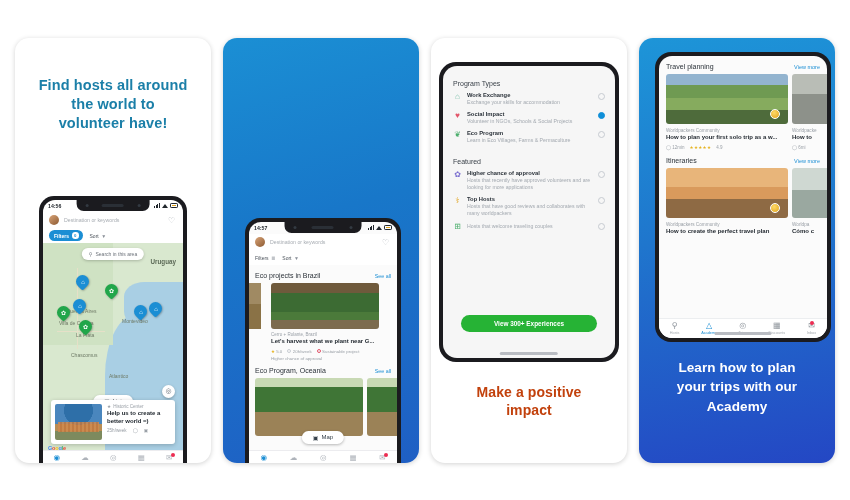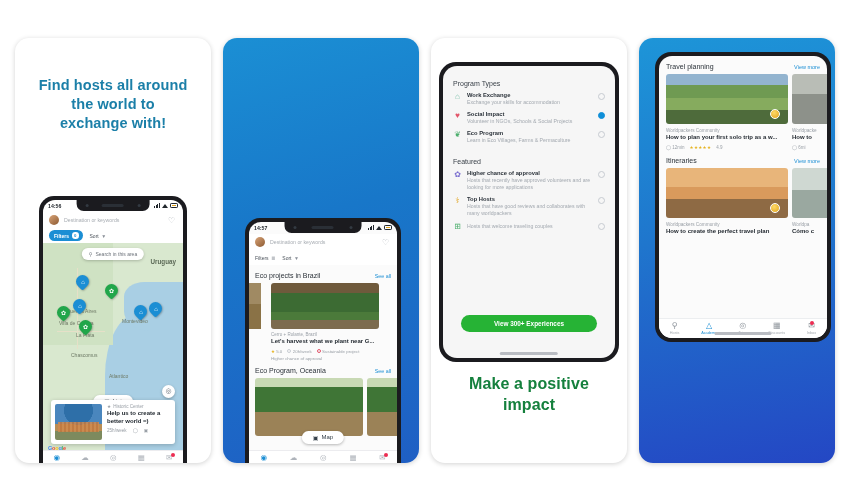--- a/index.html
+++ b/index.html
@@ -37,21 +37,21 @@
     position: absolute; left: 0; right: 0;
     text-align: center;
     font-weight: bold;
     line-height: 1.32;
     letter-spacing: .1px;
     white-space: pre-line;
     padding: 0 12px;
   }
   .headline.teal { color: #1b7fa8; font-size: 14.5px; top: 38px; }
   .headline.white-top { color: #ffffff; font-size: 14.5px; top: 26px; }
-  .headline.teal-bottom { color: #15803d; font-size: 16px; top: 335px; }
+  .headline.teal-bottom { color: #c2410c; font-size: 14px; top: 345px; }
   .headline.white-bottom { color: #ffffff; font-size: 13.5px; top: 320px; line-height: 1.45;}
 
   
   .phone {
     position: absolute;
     background: #1b1b1f;
     overflow: hidden;
   }
   .screen {
     position: absolute;
@@ -235,21 +235,21 @@
   .a-tab .notifdot{position:absolute;top:-1px;right:2px;width:4.5px;height:4.5px;border-radius:50%;background:#ec2d52;}
 </style>
 </head>
 <body>
 
 <div class="stage">
 
   <div class="panel white">
     <div class="headline teal">Find hosts all around
 the world to
-exchange with!</div>
+volunteer have!</div>
 
     <div class="phone" id="p1-phone">
       <div class="screen" id="p1-screen">
         <div class="notch">
           <span class="dot a"></span>
             <span class="bar"></span>
             <span class="dot b"></span>
         </div>
         <div class="statusbar">
           <span>14:56</span>
@@ -587,15 +587,18 @@
             <div class="ic">✉</div>
             <div class="lb">Inbox</div>
             <span class="notifdot"></span>
           </div>
         </div>
 
         <div class="homebar"></div>
       </div>
     </div>
 
+    <div class="headline white-bottom">Learn how to plan
+your trips with our
+Academy</div>
   </div>
 
 </div>
 
 </body></html>

